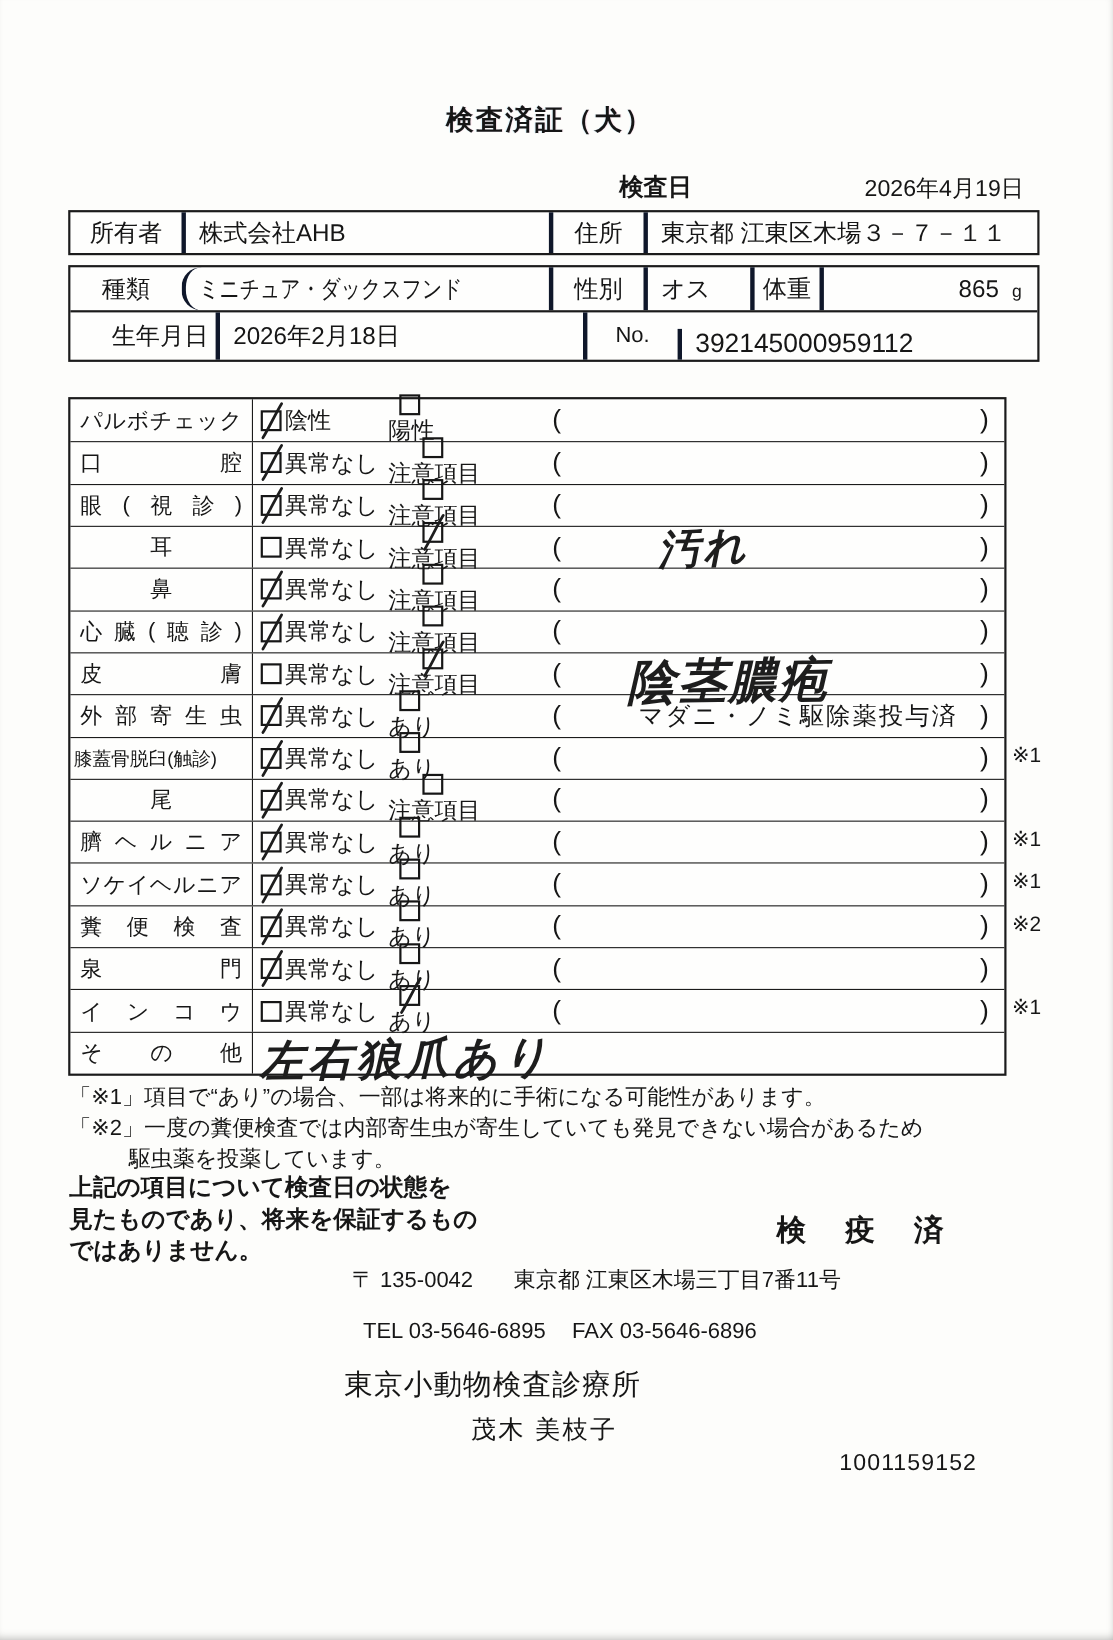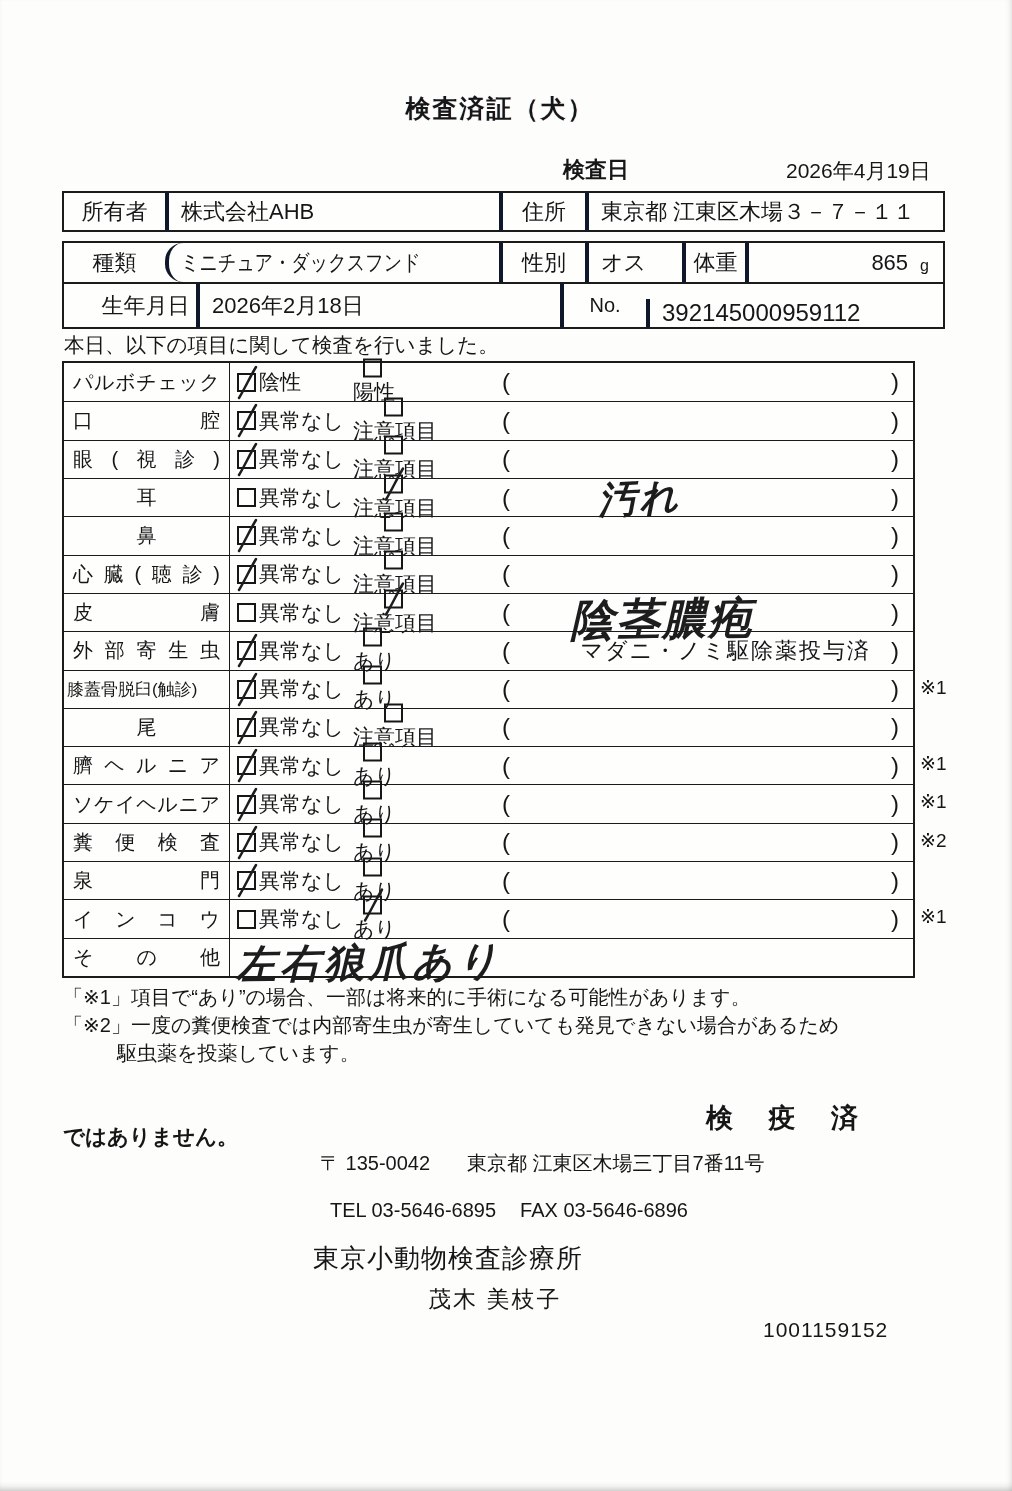--- a/index.html
+++ b/index.html
@@ -85,27 +85,26 @@
       <div class="icell lbl" style="width:86px;">性別</div>
       <div class="icell val" style="width:97px;">オス</div>
       <div class="icell lbl" style="width:63px;">体重</div>
       <div class="icell wval" style="flex:1;">
           <span>865</span>
           <span class="unit">g</span>
         </div>
     </div>
     <div class="irow">
       <div class="icell lbl" style="width:101px;margin-left:31px;">生年月日</div>
-      <div class="icell val" style="width:364px;">2026年2月18日</div>
+      <div class="icell val" style="width:334px;">2026年2月18日</div>
       <div class="icell lbl" style="width:86px;font-size:20px;">No.</div>
       <div class="icell val" style="flex:1;font-size:24px;margin-top:15px;">392145000959112</div>
     </div>
   </div>
 
-  <div class="abs intro">本日、以下の項目に関して検査を行いました。</div>
 
   <div id="checklist">
       <div class="crow">
         <div class="clabel spread">
           <span>パ</span>
           <span>ル</span>
           <span>ボ</span>
           <span>チ</span>
           <span>ェ</span>
           <span>ッ</span>
@@ -463,20 +462,22 @@
         <div class="ccontent">
           <span class="hand" style="position: absolute; left: 6px; top: -4px; font-size: 40px; letter-spacing: 4px; transform: rotate(-1deg);">左右狼爪あり</span>
         </div>
       </div>
     </div>
 
   <div class="abs fn" style="top:984px;">「※1」項目で“あり”の場合、一部は将来的に手術になる可能性があります。</div>
   <div class="abs fn" style="top:1012px;">「※2」一度の糞便検査では内部寄生虫が寄生していても発見できない場合があるため</div>
   <div class="abs fn" style="top:1040px;left:117px;">駆虫薬を投薬しています。</div>
 
+  <div class="abs disc" style="top:1064px;">上記の項目について検査日の状態を</div>
+  <div class="abs disc" style="top:1093px;">見たものであり、将来を保証するもの</div>
   <div class="abs disc" style="top:1122px;">ではありません。</div>
 
   <div class="abs stamp">検 疫 済</div>
 
   <div class="abs addr" style="left:320px;">〒 135-0042</div>
   <div class="abs addr" style="left:467px;">東京都 江東区木場三丁目7番11号</div>
   <div class="abs telline">
     <span>TEL 03-5646-6895</span><span style="display:inline-block;width:24px;"></span><span>FAX 03-5646-6896</span>
   </div>
   <div class="abs clinic">東京小動物検査診療所</div>

